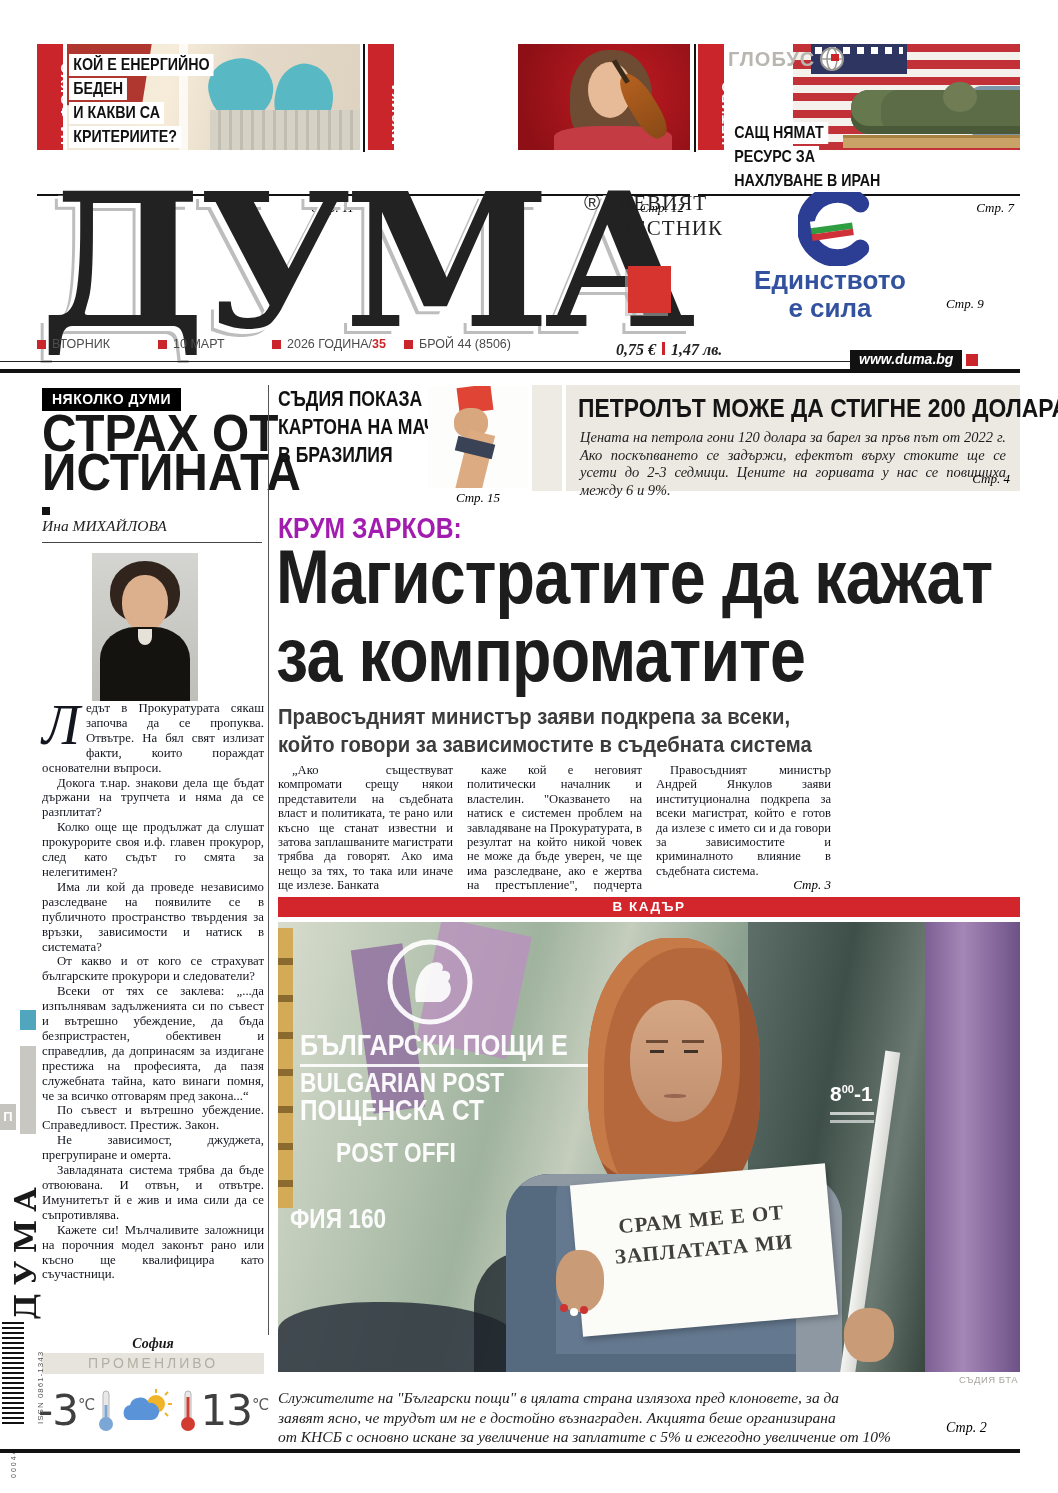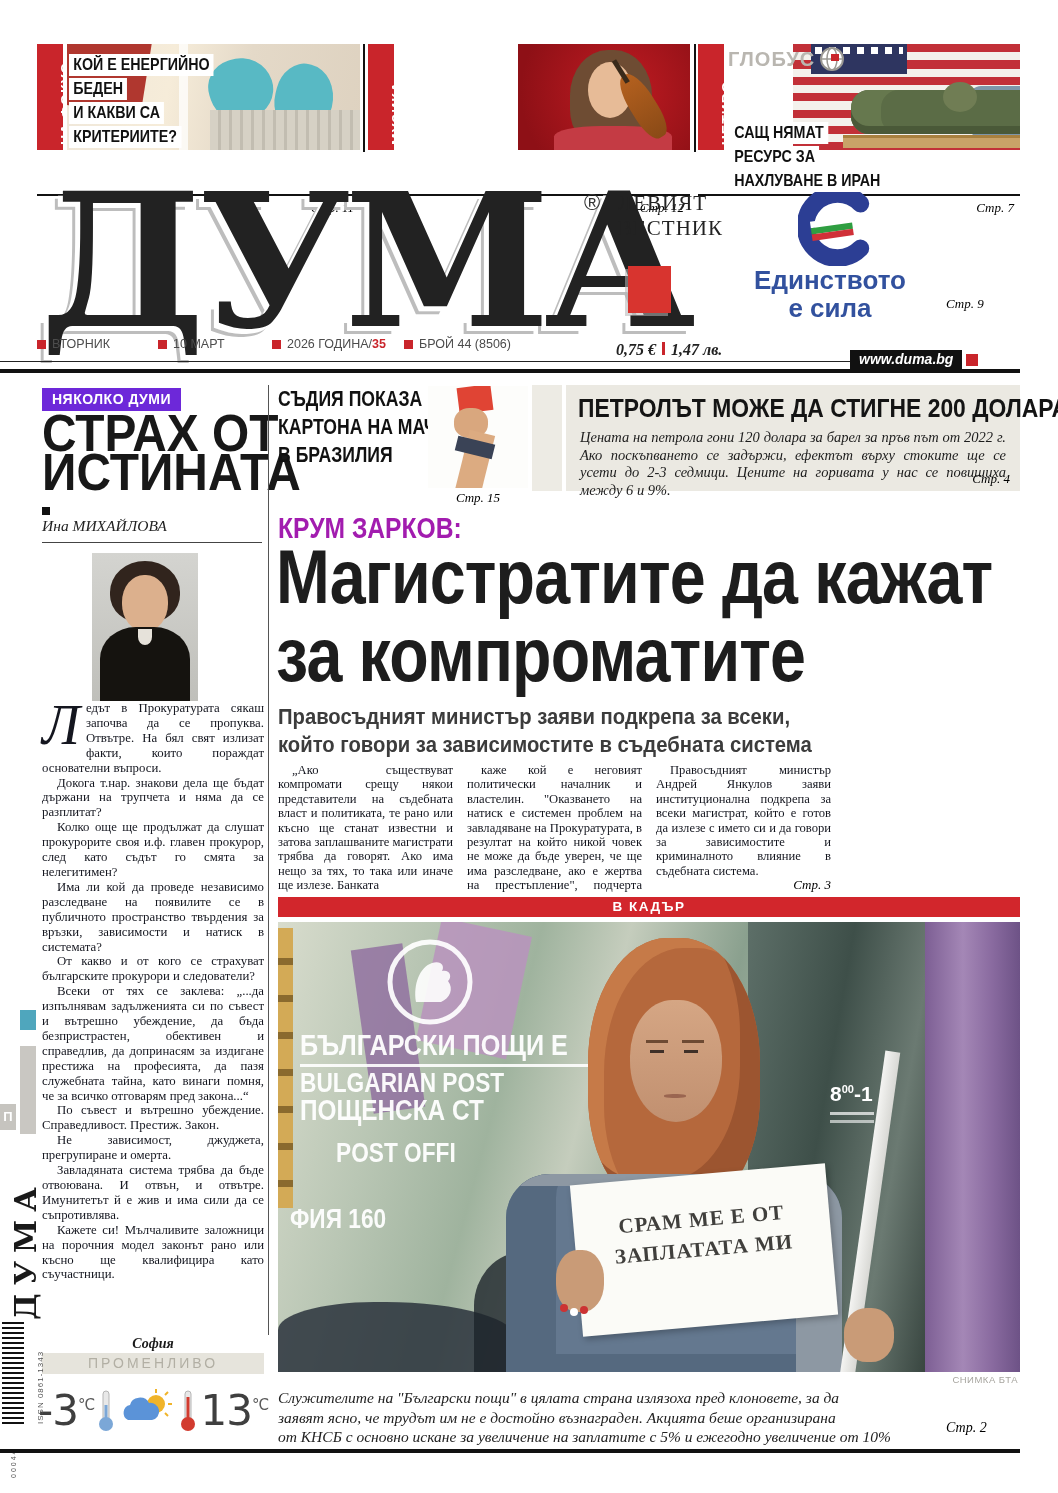--- a/index.html
+++ b/index.html
@@ -73,21 +73,21 @@
   .dateitem{position:absolute;top:337px;font-size:12.5px;color:#4c4c4c;}
   .dateitem .redsq{width:9px;height:9px;margin-right:6px;vertical-align:-1px;}
   .dateitem b{color:#c9252b;}
   .thinline{position:absolute;left:0;top:361px;width:850px;height:1px;background:#222;}
   .site{position:absolute;left:850px;top:350px;display:flex;align-items:center;gap:4px;}
   .site .badge{background:#111;color:#fff;font-weight:bold;font-style:italic;font-size:14px;padding:1px 9px 2px 9px;}
   .site .redsq{width:12px;height:12px;}
   .mainrule{position:absolute;left:0;top:369px;width:1020px;height:4px;background:#111;}
 
   
-  .op-label{position:absolute;left:42px;top:388px;background:#6d28d9;color:#fff;font-weight:bold;
+  .op-label{position:absolute;left:42px;top:388px;background:#000000;color:#fff;font-weight:bold;
         font-size:14px;padding:3px 10px 4px 10px;letter-spacing:.5px;}
   .op-title{position:absolute;left:42px;top:414px;font-weight:bold;font-size:52px;line-height:39px;color:#181818;}
   .op-bullet{position:absolute;left:42px;top:507px;width:8px;height:8px;background:#111;}
   .op-author{position:absolute;left:42px;top:517px;font-family:"Liberation Serif",serif;font-style:italic;
         font-size:15.5px;color:#222;}
   .op-rule{position:absolute;left:42px;top:542px;width:220px;height:1px;background:#444;}
   .portrait{position:absolute;left:92px;top:553px;width:106px;height:148px;overflow:hidden;
         background:linear-gradient(#d4d4d0,#bfbfba);}
   .po-hair{position:absolute;left:18px;top:8px;width:70px;height:62px;background:#31241d;border-radius:50% 50% 45% 45%;}
   .po-face{position:absolute;left:30px;top:22px;width:46px;height:56px;background:#dcb08d;border-radius:48%;}
@@ -467,21 +467,21 @@
     <div class="ph-sign">
       <div>СРАМ МЕ Е ОТ</div>
       <div>ЗАПЛАТАТА МИ</div>
     </div>
     <div class="ph-handL"></div>
     <div class="ph-bead" style="left:282px;top:382px;background:#c33;"></div>
     <div class="ph-bead" style="left:292px;top:386px;background:#fff;"></div>
     <div class="ph-bead" style="left:302px;top:384px;background:#c33;"></div>
   </div>
 
-  <div class="credit">СНИМКА БТА</div>
+  <div class="credit">СЪДИЯ БТА</div>
   <div class="caption">
     <div>Служителите на "Български пощи" в цялата страна излязоха пред клоновете, за да</div>
     <div>заявят ясно, че трудът им не е достойно възнаграден. Акцията беше организирана</div>
     <div>от КНСБ с основно искане за увеличение на заплатите с 5% и ежегодно увеличение от 10%</div>
   </div>
   <div class="cap-page pageref">Стр. 2</div>
   <div class="botrule"></div>
 
 </div>
 

